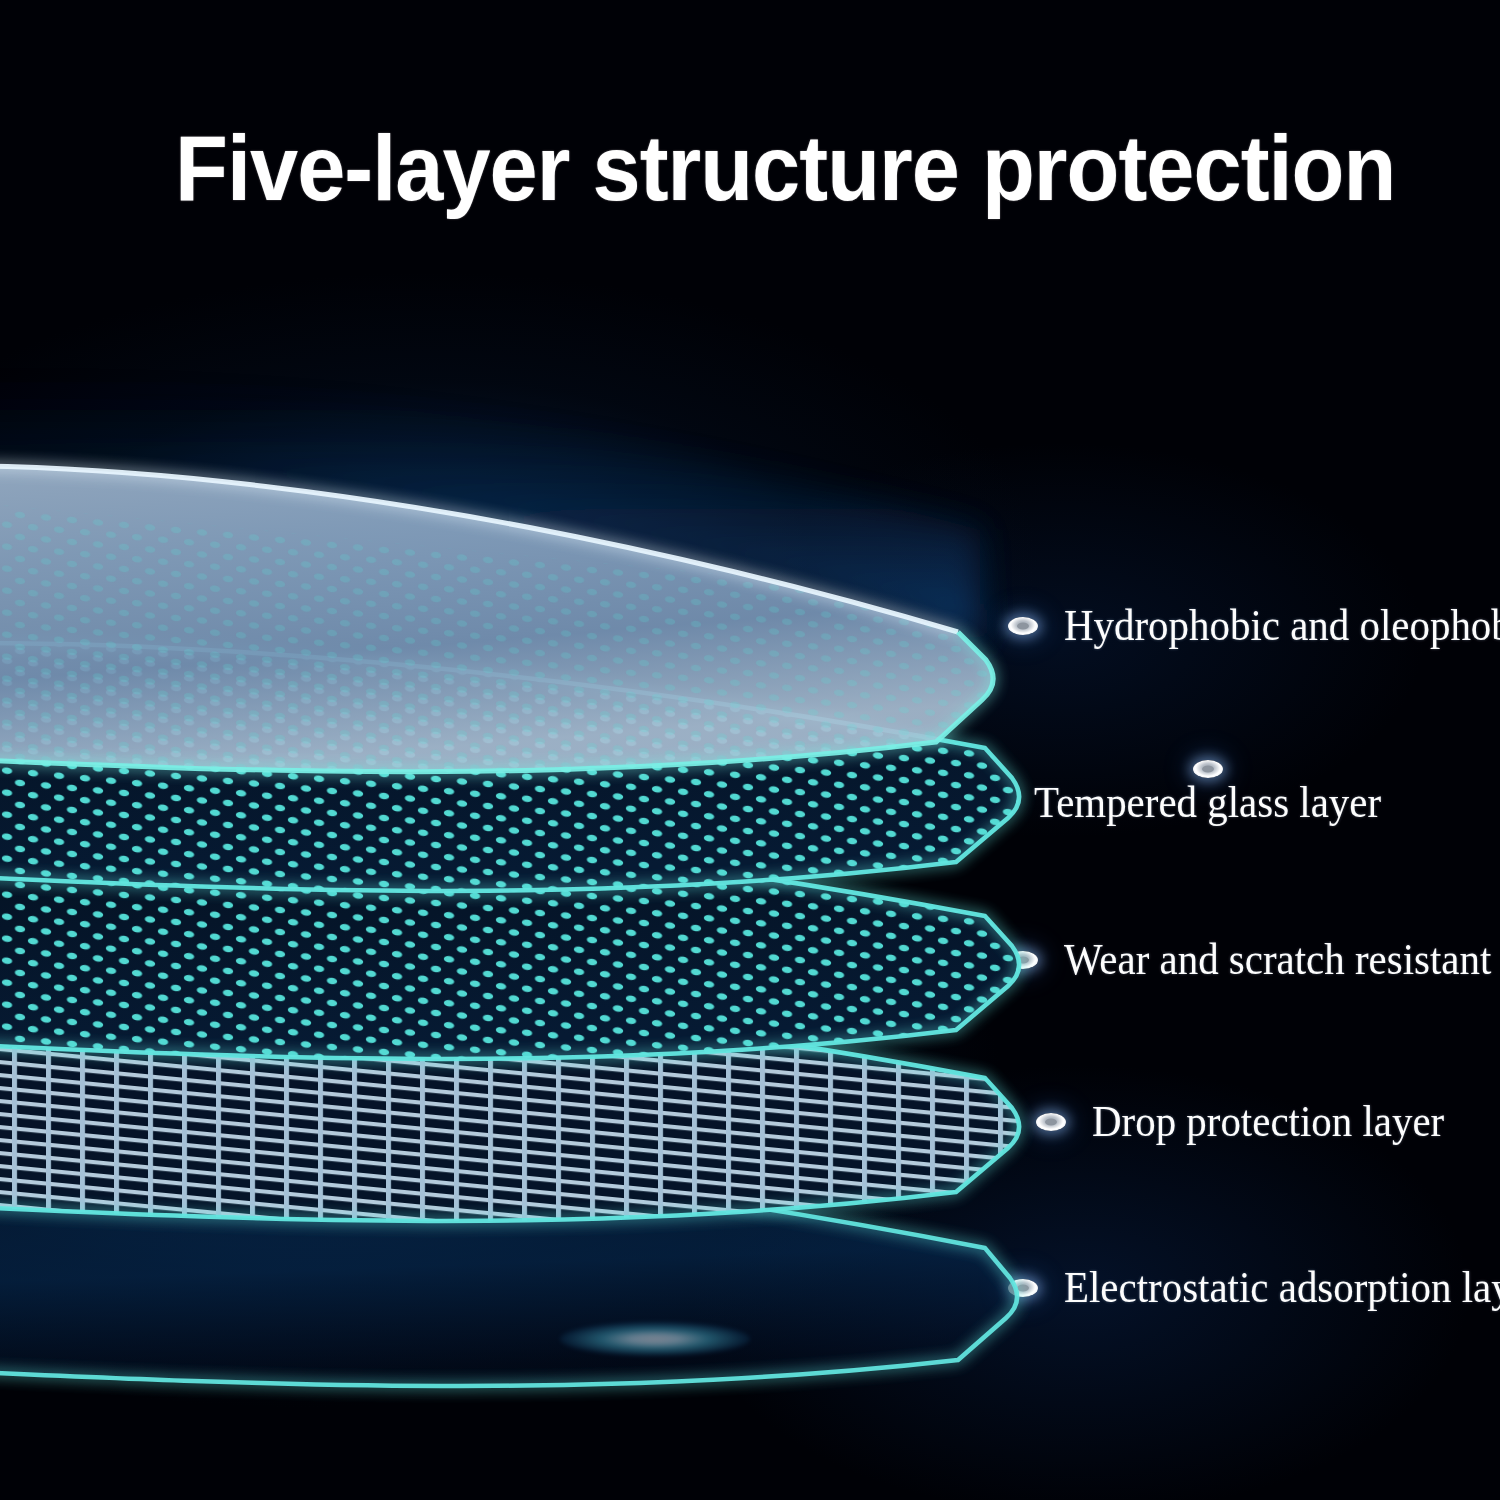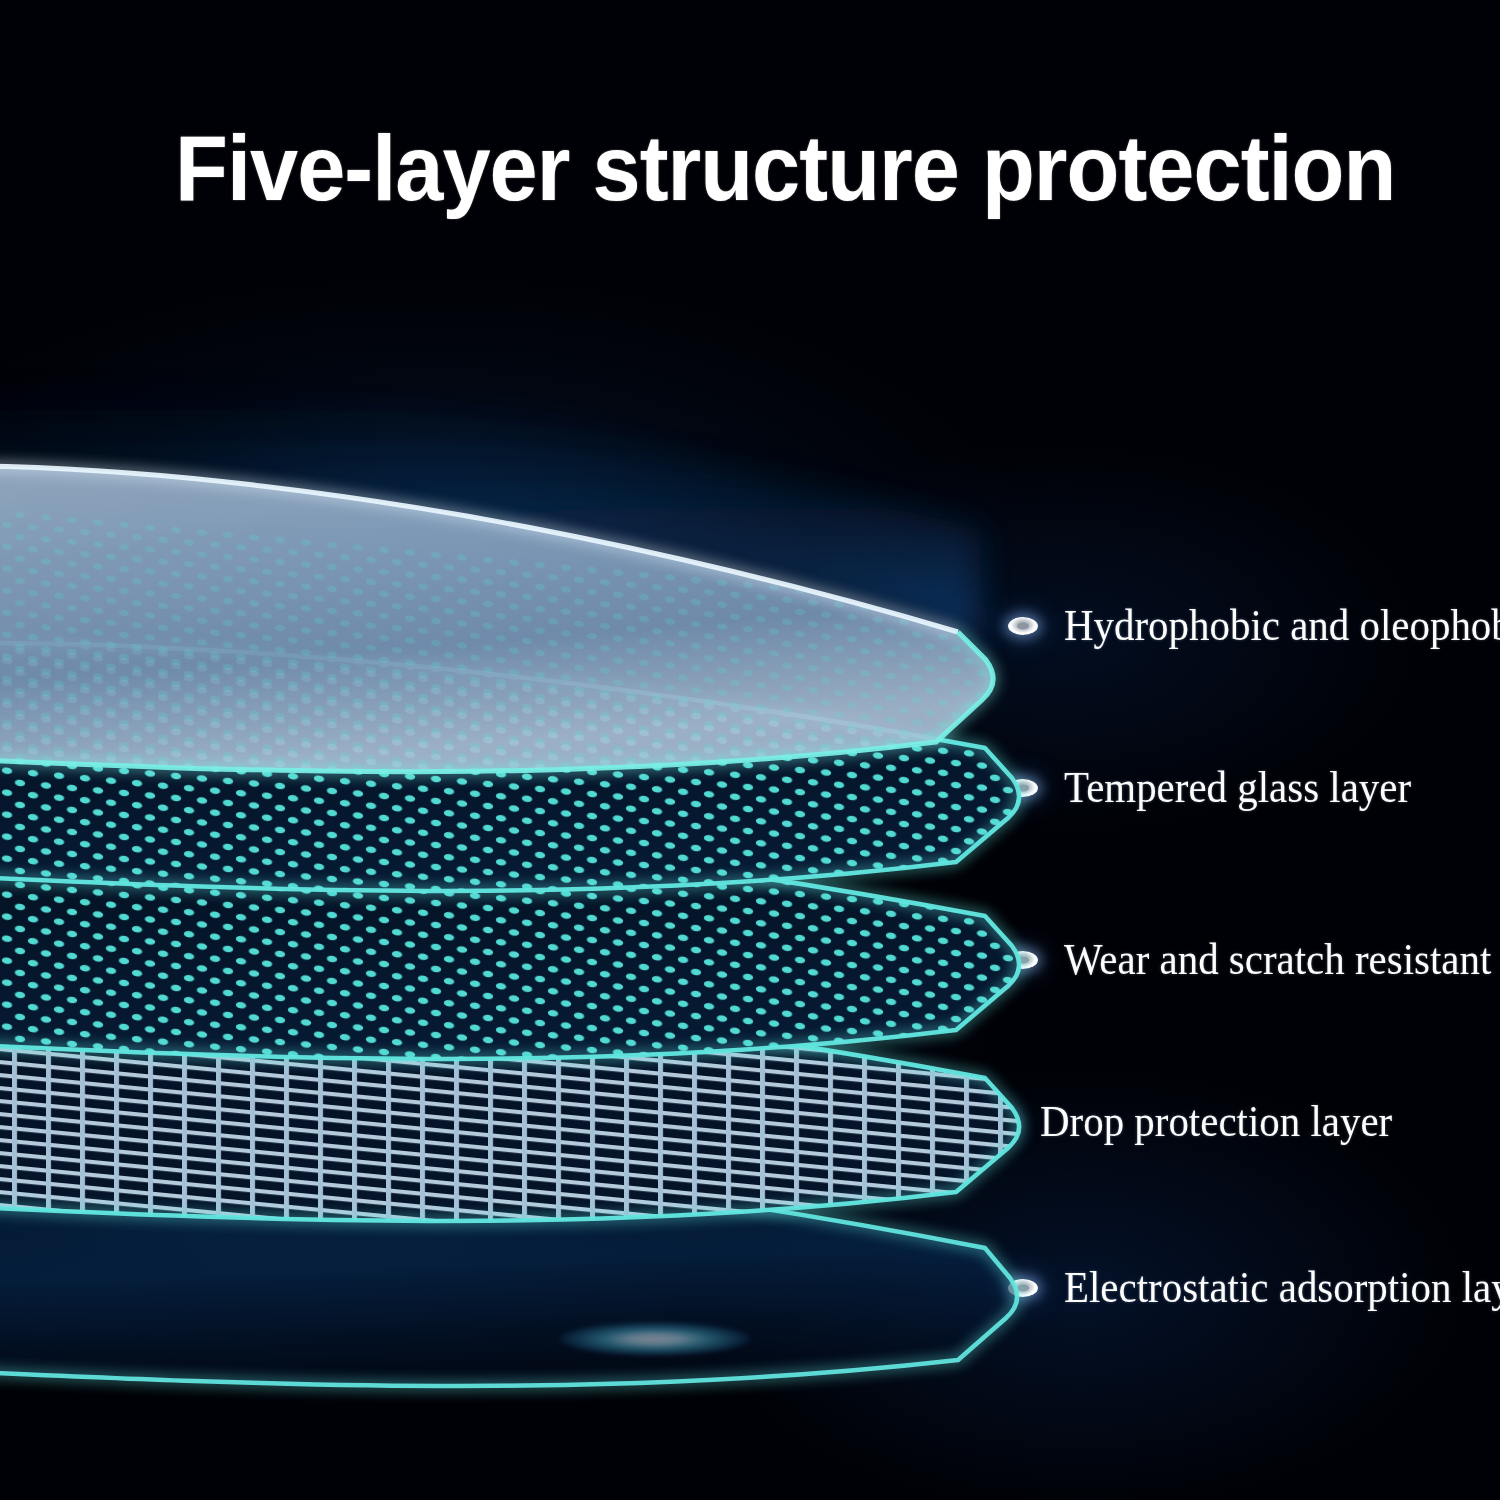--- a/index.html
+++ b/index.html
@@ -293,31 +293,31 @@
 
   <h1 id="title">Five-layer structure protection</h1>
 
   <div id="callouts">
 
     <div class="callout" style="left:1008px; top:598px;">
       <span class="bullet"></span>
       <span class="callout-label">Hydrophobic and oleophobic layer</span>
     </div>
 
-    <div class="callout" style="left:1008px; top:760px;">
+    <div class="callout" style="left:1008px; top:760px;flex-direction:column;">
       <span class="bullet"></span>
       <span class="callout-label">Tempered glass layer</span>
     </div>
 
     <div class="callout" style="left:1008px; top:932px;">
       <span class="bullet"></span>
       <span class="callout-label">Wear and scratch resistant layer</span>
     </div>
 
-    <div class="callout" style="left:984px; top:1094px;">
+    <div class="callout" style="left:1036px; top:1094px;">
       <span class="bullet"></span>
       <span class="callout-label">Drop protection layer</span>
     </div>
 
     <div class="callout" style="left:1008px; top:1260px;">
       <span class="bullet"></span>
       <span class="callout-label">Electrostatic adsorption layer</span>
     </div>
 
   </div>

